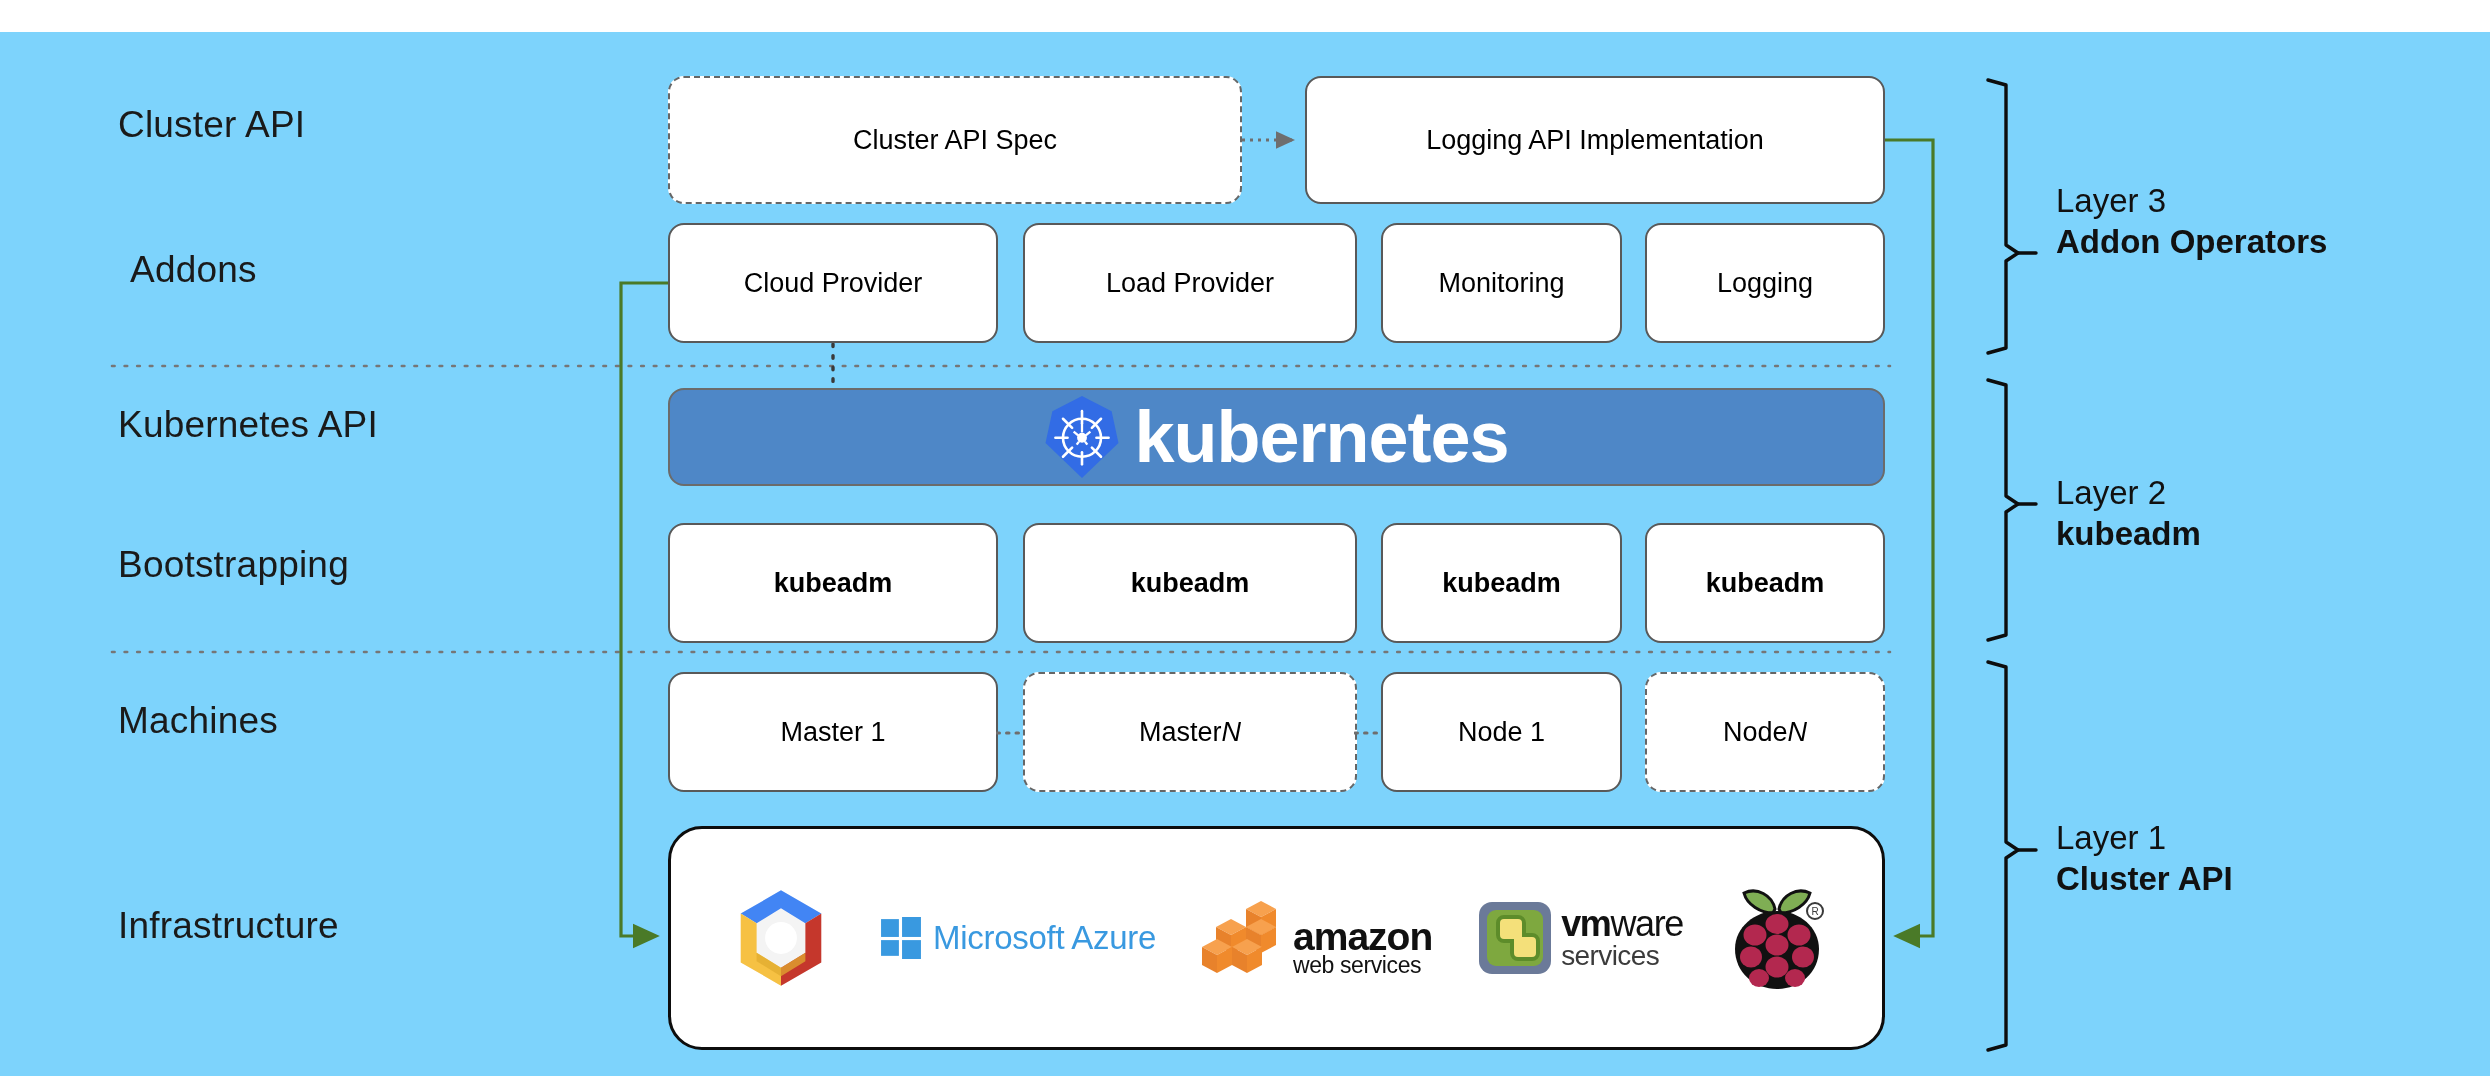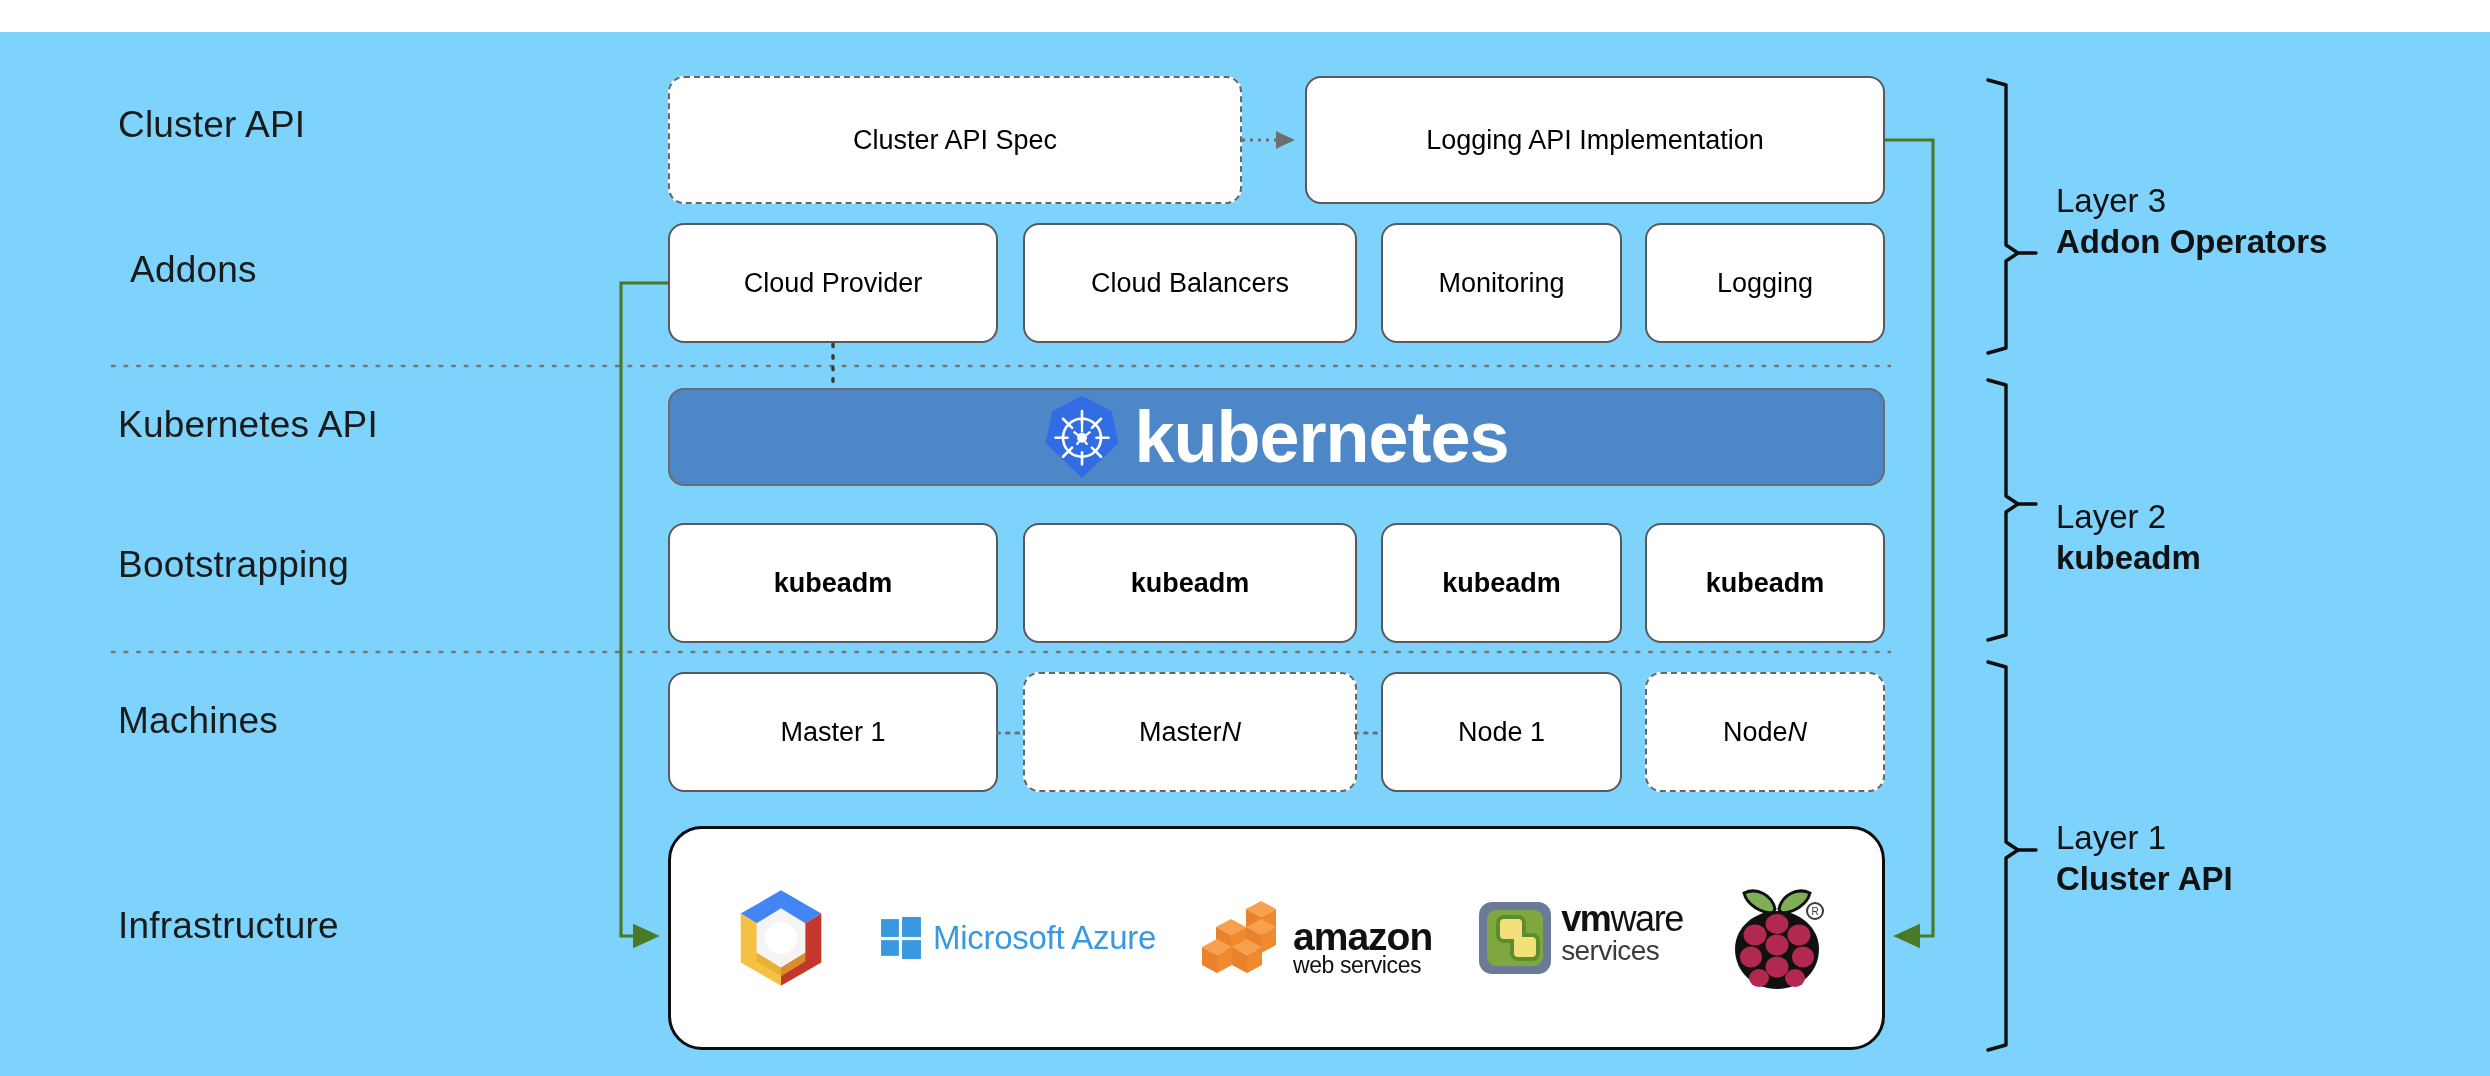--- a/index.html
+++ b/index.html
@@ -103,21 +103,21 @@
     font-size: 33px;
     color: #3999e0;
     letter-spacing: -0.3px;
   }
   
   .aws { display: flex; align-items: flex-end; gap: 9px; }
   .aws-text { display: flex; flex-direction: column; line-height: 0.95; }
   .aws-main { font-size: 39px; font-weight: bold; color: #111; letter-spacing: -1px; }
   .aws-sub  { font-size: 23px; font-weight: normal; color: #111; letter-spacing: -0.4px; }
   
-  .vmw { display: flex; gap: 9px; }
+  .vmw { display: flex; align-items: center; gap: 9px; }
   .vmw-text { display: flex; flex-direction: column; line-height: 1.0; }
   .vmw-main { font-size: 36px; color: #111; letter-spacing: -1.4px; }
   .vmw-main b { font-weight: bold; }
   .vmw-sub  { font-size: 28px; color: #3b3b3b; letter-spacing: -0.6px; }
   
   .ostk { display: flex; align-items: center; gap: 7px; }
   .ostk-text { display: flex; flex-direction: column; line-height: 1.05; }
   .ostk-main { font-size: 31px; letter-spacing: -1px; }
   .ostk-main .g { color: #8b8b8b; }
   .ostk-main .r { color: #c8372d; font-weight: bold; }
@@ -211,21 +211,21 @@
     <span>Cluster API Spec</span>
   </div>
   <div class="node" style="left:1305px; top:44px; width:580px; height:128px;">
     <span>Logging API Implementation</span>
   </div>
 
   <div class="node" style="left:668px; top:191px; width:330px; height:120px;">
     <span>Cloud Provider</span>
   </div>
   <div class="node" style="left:1023px; top:191px; width:334px; height:120px;">
-    <span>Cloud Balancers</span>
+    <span>Load Provider</span>
   </div>
   <div class="node" style="left:1381px; top:191px; width:241px; height:120px;">
     <span>Monitoring</span>
   </div>
   <div class="node" style="left:1645px; top:191px; width:240px; height:120px;">
     <span>Logging</span>
   </div>
 
   <div class="k8s-banner" style="left:668px; top:356px; width:1217px; height:98px;">
     <svg class="k8s-mark" viewBox="0 0 100 112">
@@ -401,21 +401,21 @@
         </svg>
       </div>
 
     </div>
   </div>
 
   <div class="layer-label" style="left:2056px; top:148px;">
     <div>Layer 3</div>
     <div class="strong">Addon Operators</div>
   </div>
-  <div class="layer-label" style="left:2056px; top:464px;">
+  <div class="layer-label" style="left:2056px; top:440px;">
     <div>Layer 2</div>
     <div class="strong">kubeadm</div>
   </div>
   <div class="layer-label" style="left:2056px; top:785px;">
     <div>Layer 1</div>
     <div class="strong">Cluster API</div>
   </div>
 
 </div>
 

